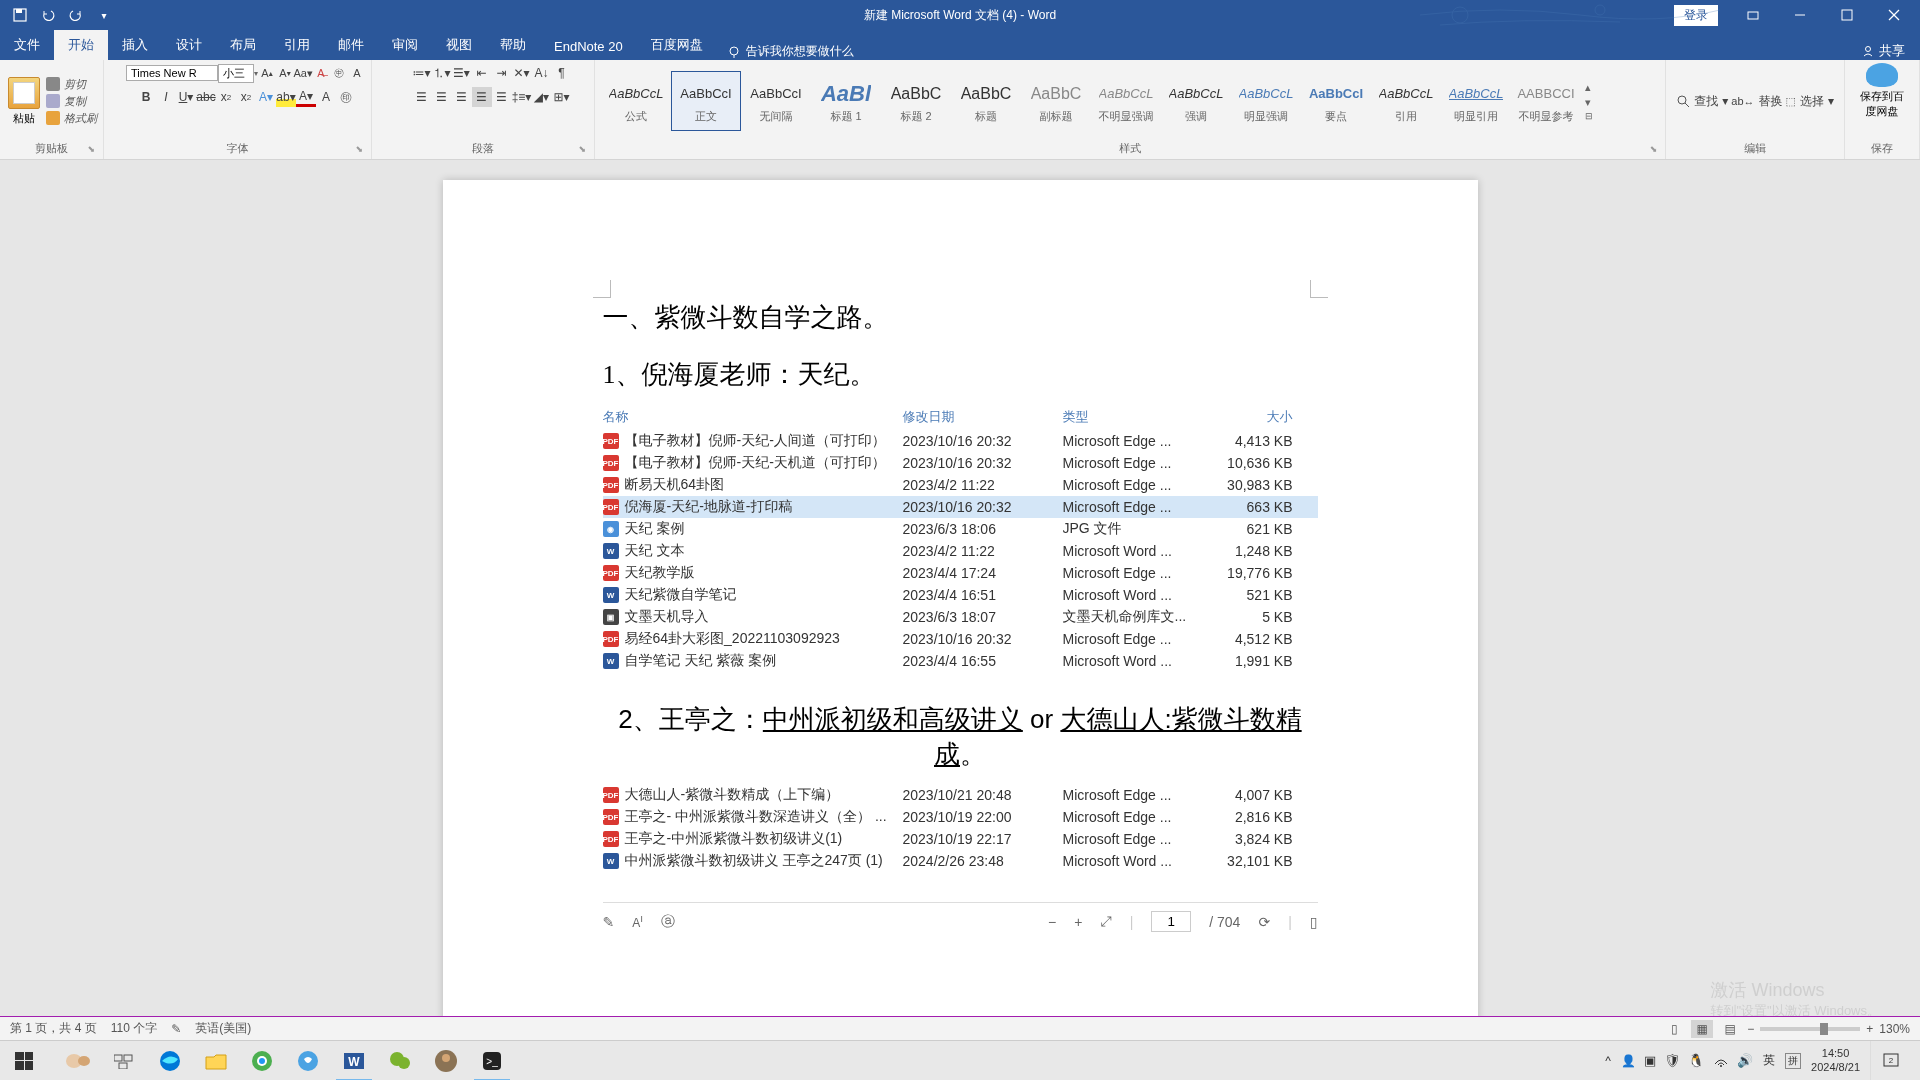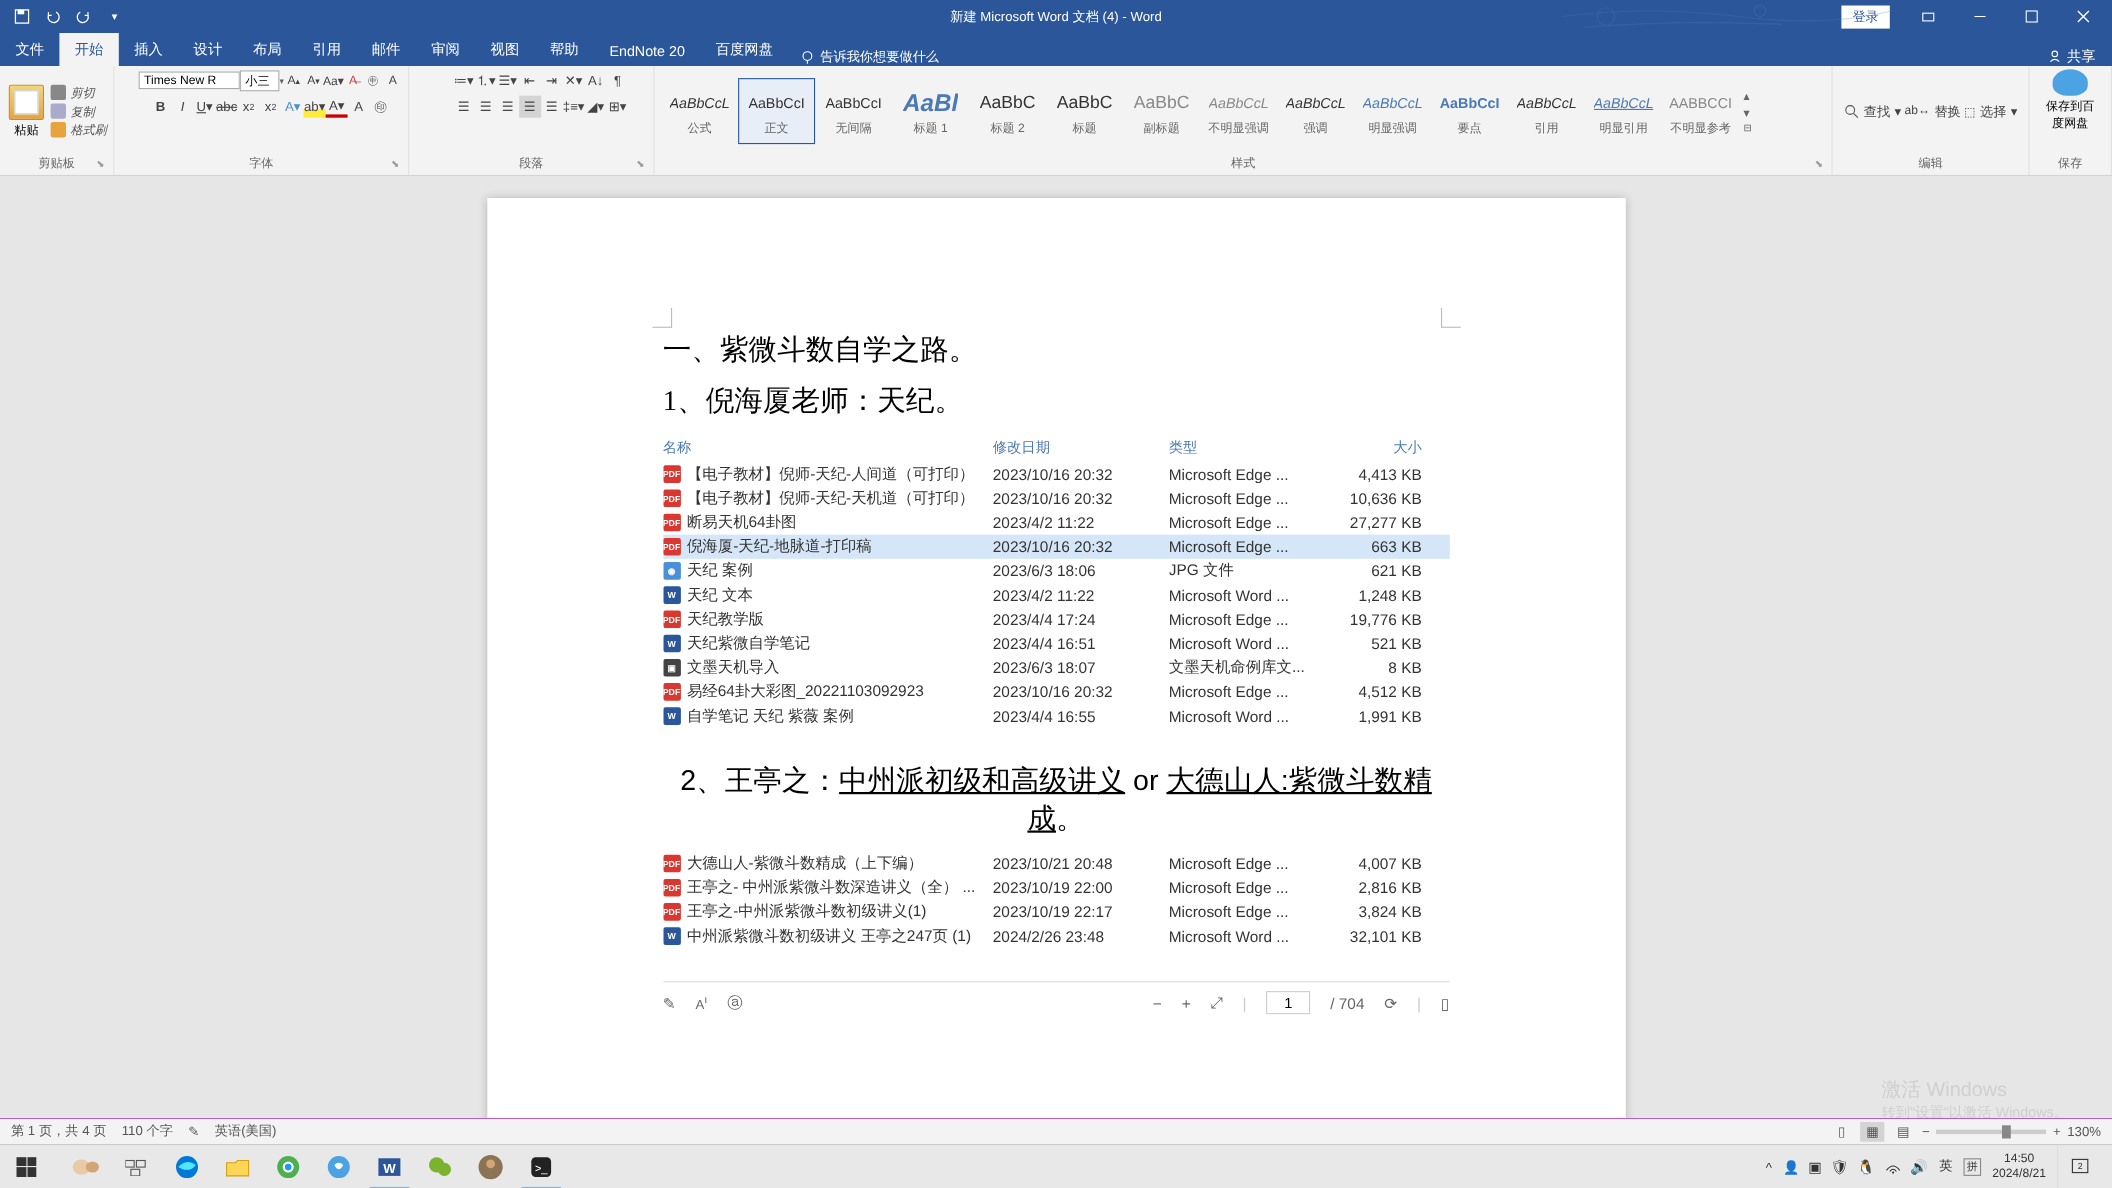--- a/index.html
+++ b/index.html
@@ -61,21 +61,21 @@
 .save-body { display: flex; flex-direction: column; align-items: center; gap: 2px; padding: 0 6px; }
 .cloud-icon { width: 32px; height: 24px; background: #4ba3e3; border-radius: 50% 50% 40% 40%; position: relative; }
 
 
 .docarea { position: absolute; top: 160px; left: 0; right: 0; bottom: 35px; background: #e6e6e6; overflow: auto; display: flex; justify-content: center; }
 .page { background: #fff; width: 1035px; min-height: 1400px; margin-top: 20px; box-shadow: 0 0 8px rgba(0,0,0,0.2); padding: 120px 160px 60px 160px; position: relative; }
 .corner { position: absolute; width: 18px; height: 18px; border: 1px solid #bbb; }
 .corner.tl { top: 100px; left: 150px; border-right: none; border-bottom: none; border-top:none; border-left:none; border-bottom:1px solid #bbb; border-right:1px solid #bbb;}
 .corner.tr { top: 100px; right: 150px; border-left:1px solid #bbb; border-bottom:1px solid #bbb; border-top:none; border-right:none;}
 
-.h1 { font-family: "SimSun", serif; font-size: 26px; margin-bottom: 12px; }
+.h1 { font-family: "SimSun", serif; font-size: 26px; margin-bottom: 22px; }
 .h2 { font-family: "SimSun", serif; font-size: 26px; margin-bottom: 12px; }
 
 .filelist { width: 100%; font-size: 14px; color: #333; }
 .fl-header { display: flex; color: #4a7ab5; font-size: 13px; padding: 4px 0; }
 .fl-row { display: flex; padding: 2px 0; align-items: center; }
 .fl-row.hl { background: #d4e6f7; }
 .col-name { width: 300px; display: flex; align-items: center; gap: 6px; white-space: nowrap; overflow: hidden; }
 .col-date { width: 160px; }
 .col-type { width: 140px; white-space: nowrap; overflow: hidden; }
 .col-size { width: 90px; text-align: right; }
@@ -419,21 +419,21 @@
             <div class="col-type">Microsoft Edge ...</div>
             <div class="col-size">10,636 KB</div>
           </div>
           <div class="fl-row">
             <div class="col-name">
               <span class="fico pdf">PDF</span>
               <span>断易天机64卦图</span>
             </div>
             <div class="col-date">2023/4/2 11:22</div>
             <div class="col-type">Microsoft Edge ...</div>
-            <div class="col-size">27,277 KB</div>
+            <div class="col-size">30,983 KB</div>
           </div>
           <div class="fl-row hl">
             <div class="col-name">
               <span class="fico pdf">PDF</span>
               <span>倪海厦-天纪-地脉道-打印稿</span>
             </div>
             <div class="col-date">2023/10/16 20:32</div>
             <div class="col-type">Microsoft Edge ...</div>
             <div class="col-size">663 KB</div>
           </div>
@@ -473,21 +473,21 @@
             <div class="col-type">Microsoft Word ...</div>
             <div class="col-size">521 KB</div>
           </div>
           <div class="fl-row">
             <div class="col-name">
               <span class="fico exe">▣</span>
               <span>文墨天机导入</span>
             </div>
             <div class="col-date">2023/6/3 18:07</div>
             <div class="col-type">文墨天机命例库文...</div>
-            <div class="col-size">8 KB</div>
+            <div class="col-size">5 KB</div>
           </div>
           <div class="fl-row">
             <div class="col-name">
               <span class="fico pdf">PDF</span>
               <span>易经64卦大彩图_20221103092923</span>
             </div>
             <div class="col-date">2023/10/16 20:32</div>
             <div class="col-type">Microsoft Edge ...</div>
             <div class="col-size">4,512 KB</div>
           </div>

